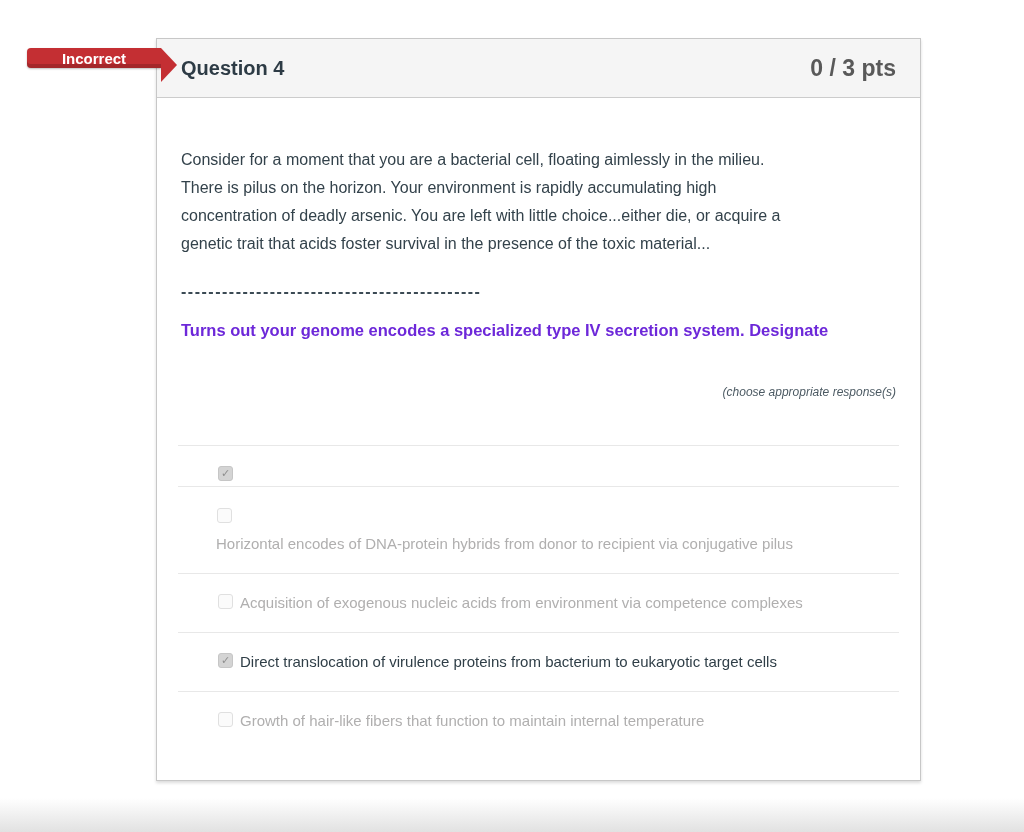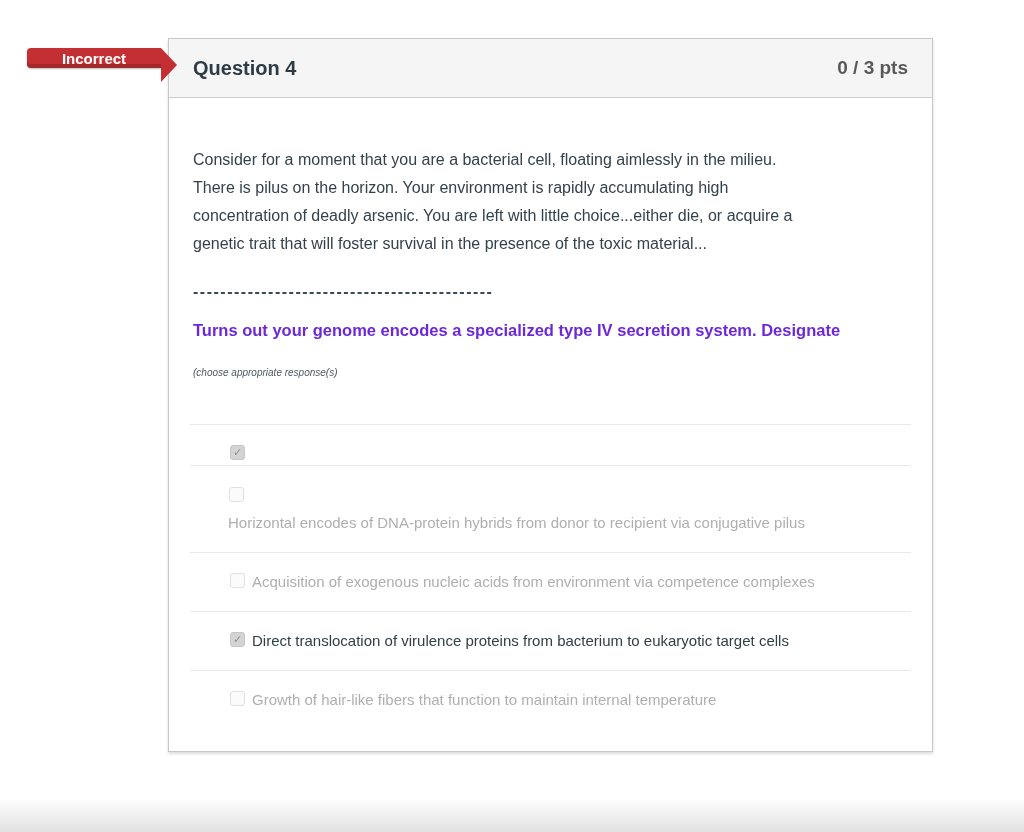--- a/index.html
+++ b/index.html
@@ -7,42 +7,42 @@
   body {
     background:#ffffff;
     font-family:"Liberation Sans","DejaVu Sans",sans-serif;
     position:relative;
     color:#33424b;
   }
 
   
   .question-card {
     position:absolute;
-    left:168px; top:38px;
+    left:156px; top:38px;
     width:765px;
     border:1px solid #c7c7c7;
     background:#ffffff;
     box-shadow:0 2px 3px rgba(0,0,0,0.14);
   }
   .question-header {
     height:59px;
     background:#f5f5f5;
     border-bottom:1px solid #cccccc;
     display:flex;
     align-items:center;
     justify-content:space-between;
     padding:0 24px;
   }
   .question-title {
     font-size:20px;
     font-weight:bold;
     color:#2d3b45;
   }
   .question-points {
-    font-size:19px;
+    font-size:23px;
     font-weight:600;
     color:#595959;
   }
 
   
   .flag {
     position:absolute;
     left:27px; top:48px;
     width:134px; height:20px;
     background:#c42f33;
@@ -61,44 +61,45 @@
     position:absolute;
     left:100%; top:0;
     width:0; height:0;
     border-top:17px solid transparent;
     border-bottom:17px solid transparent;
     border-left:16px solid #c42f33;
   }
 
   
   .card-body {
-    padding:48px 24px 22px 24px;
+    padding:48px 24px 30px 24px;
   }
   .q-par { font-size:16px; line-height:28px; color:#33424b; }
   .separator {
     margin-top:20px;
     font-size:16px;
     font-weight:bold;
     line-height:28px;
     letter-spacing:1.5px;
     color:#3b4a54;
     white-space:nowrap;
   }
   .q-prompt {
     margin-top:10px;
     font-size:16.5px;
     font-weight:bold;
     line-height:29px;
     color:#6d28d9;
   }
   .hint {
-    margin-top:22px;
-    font-size:10px;
+    margin-top:40px;
+    font-size:12px;
     font-style:italic;
     color:#4c5a63;
+    text-align:right;
   }
 
   
   .answers {
     margin:46px -3px 0 -3px;
     border-top:1px solid #e8e8e8;
   }
   .answer-row {
     position:relative;
     padding:20px 10px 20px 62px;
@@ -150,21 +151,21 @@
     <span class="question-title">Question 4</span>
     <span class="question-points">0 / 3 pts</span>
   </div>
 
   <div class="card-body">
 
     <div class="q-par">
       <div>Consider for a moment that you are a bacterial cell, floating aimlessly in the milieu.</div>
       <div>There is pilus on the horizon. Your environment is rapidly accumulating high</div>
       <div>concentration of deadly arsenic. You are left with little choice...either die, or acquire a</div>
-      <div>genetic trait that will foster survival in the presence of the toxic material...</div>
+      <div>genetic trait that acids foster survival in the presence of the toxic material...</div>
     </div>
 
     <div class="separator">--------------------------------------------</div>
 
     <div class="q-prompt">
       <div>Turns out your genome encodes a specialized type IV secretion system. Designate</div>
     </div>
 
     <div class="hint">(choose appropriate response(s)</div>
 

